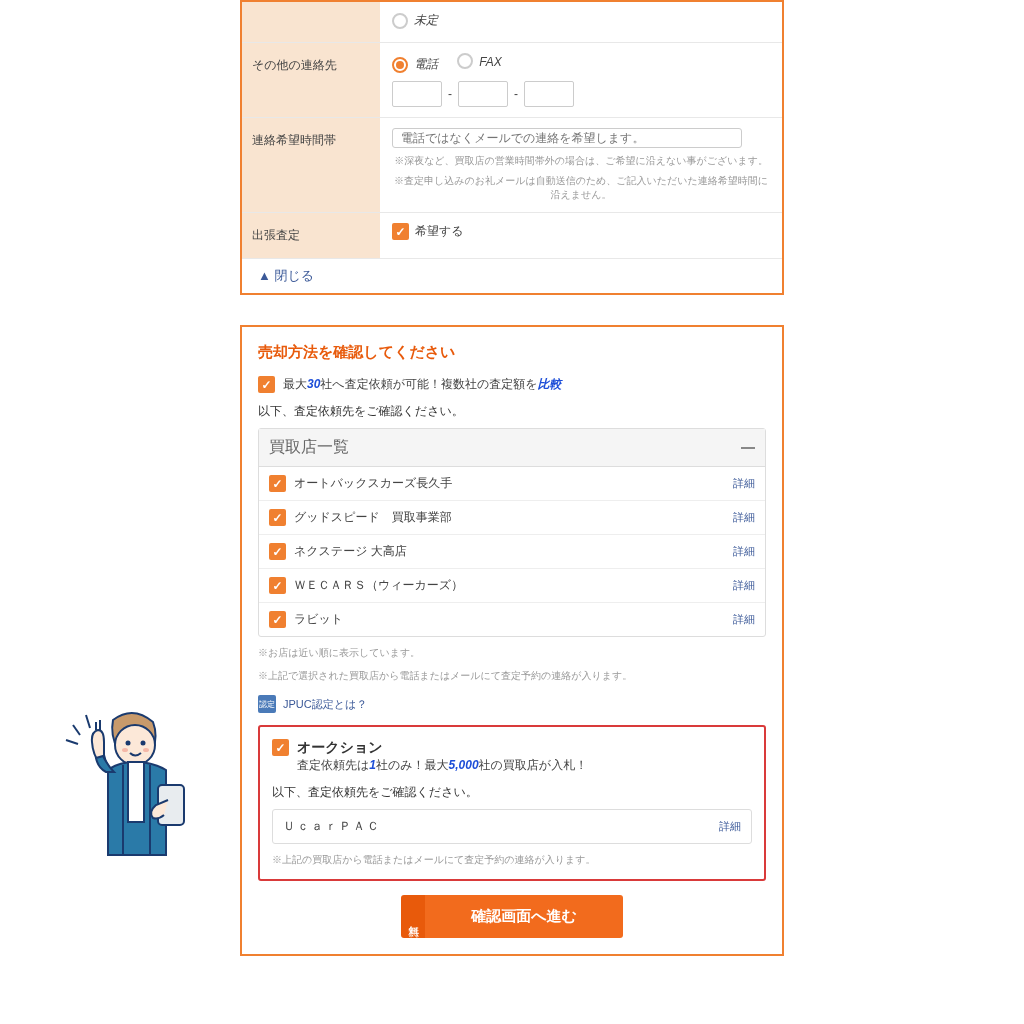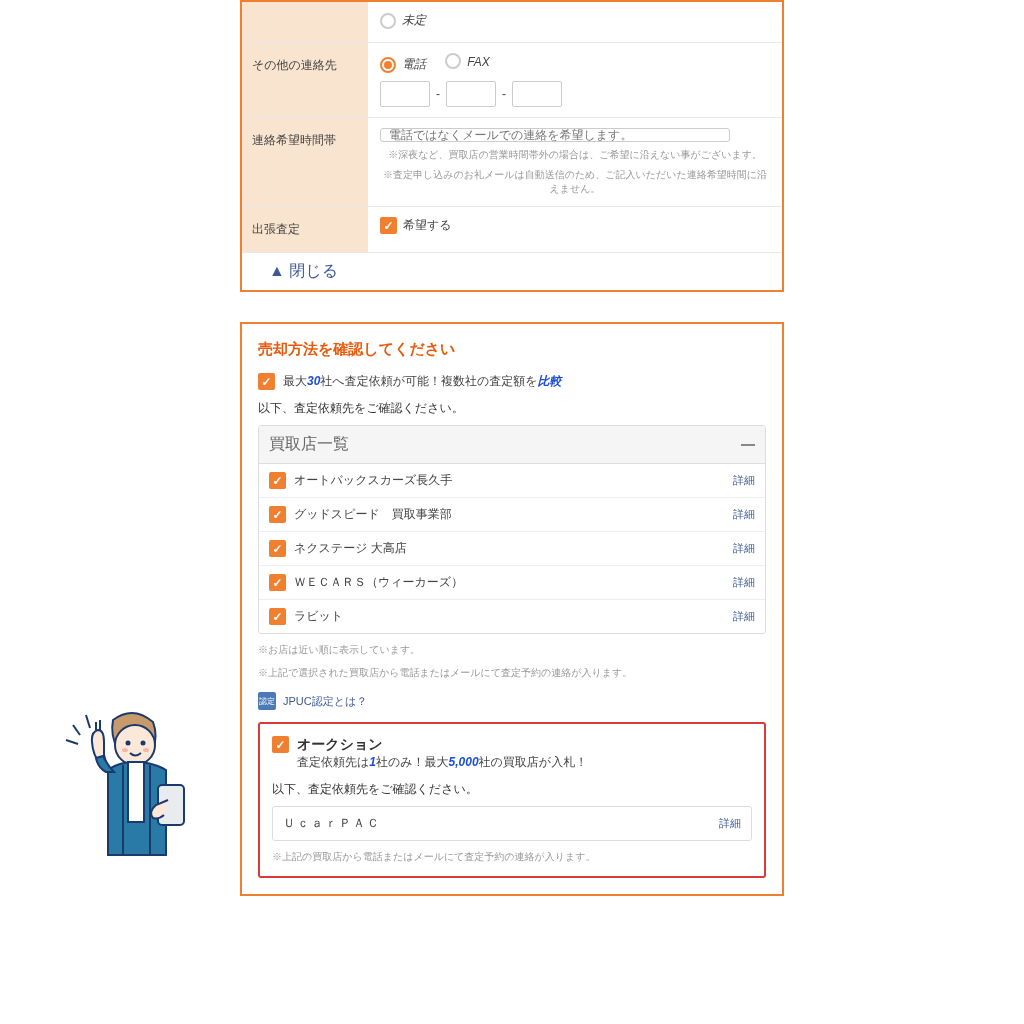--- a/index.html
+++ b/index.html
@@ -1,33 +1,33 @@
 <!DOCTYPE html>
 <html><head>
 <meta charset="utf-8">
 <style>
   * { box-sizing: border-box; margin: 0; padding: 0; }
   body { font-family: "Hiragino Kaku Gothic Pro", "Meiryo", sans-serif; font-size: 13px; color: #333; background: #fff; width: 1024px; }
   .outer { padding: 0 240px 60px 240px; }
   .box1 { border: 2px solid #f08030; background: #fff; }
   .form-row { display: flex; border-bottom: 1px solid #e8e8e8; }
-  .form-label { width: 126px; background: #f9e4d0; padding: 14px 10px; font-size: 12px; color: #444; }
+  .form-label { width: 138px; background: #f9e4d0; padding: 14px 10px; font-size: 12px; color: #444; }
   .form-field { flex: 1; padding: 10px 12px; font-size: 12px; color: #444; }
   .radio-circ { display: inline-flex; align-items: flex-end; gap: 6px; margin-right: 16px; cursor: pointer; font-style: italic; }
   .radio-outer { width: 16px; height: 16px; border: 2px solid #ccc; border-radius: 50%; display: inline-flex; align-items: center; justify-content: center; }
   .radio-outer.sel { border-color: #f08030; }
   .radio-inner { width: 8px; height: 8px; background: #f08030; border-radius: 50%; display: none; }
   .radio-outer.sel .radio-inner { display: block; }
   .inputs-row { margin-top: 8px; display: flex; align-items: center; gap: 6px; }
   .inp-short { width: 50px; height: 26px; border: 1px solid #ccc; border-radius: 2px; }
-  .inp-long { width: 350px; height: 14px; border: 1px solid #ccc; border-radius: 3px; padding: 0 8px; font-size: 12px; }
+  .inp-long { width: 350px; height: 20px; border: 1px solid #ccc; border-radius: 3px; padding: 0 8px; font-size: 12px; }
   .helptext { font-size: 10px; color: #999; margin-top: 6px; line-height: 1.4; text-align: center; }
   .chk { display: inline-flex; align-items: center; gap: 6px; }
   .chk-box { width: 17px; height: 17px; background: #f08030; border-radius: 2px; display: inline-flex; align-items: center; justify-content: center; color: #fff; font-size: 12px; font-weight: bold; }
-  .collapse-row { padding: 8px 27px; font-size: 16px; color: #3b5998; cursor: pointer; }
+  .collapse-row { padding: 8px 16px; font-size: 13px; color: #3b5998; cursor: pointer; }
   .box2 { border: 2px solid #f08030; background: #fff; padding: 16px; margin-top: 30px; }
   .sec-heading { color: #e85a0b; font-weight: bold; font-size: 15px; margin-bottom: 14px; }
   .method-row { display: flex; align-items: flex-start; gap: 8px; margin-bottom: 4px; }
   .method-title { font-size: 14px; font-weight: bold; color: #333; }
   .method-desc { font-size: 12px; color: #444; }
   .method-desc .hl { color: #1d4ed8; font-weight: bold; font-style: italic; }
   .subnote { font-size: 12px; color: #333; margin: 10px 0 8px 0; }
   .store-list { border: 1px solid #ddd; border-radius: 3px; }
   .store-list-hd { background: #f5f5f5; padding: 8px 10px; font-size: 16px; color: #666; display: flex; justify-content: space-between; align-items: center; border-bottom: 1px solid #ddd; }
   .store-row { display: flex; align-items: center; justify-content: space-between; padding: 8px 10px; border-bottom: 1px solid #eee; font-size: 12px; color: #444; }
@@ -184,20 +184,26 @@
         </div>
       </div>
       <div class="subnote">以下、査定依頼先をご確認ください。</div>
       <div class="auction-store">
         <span>ＵｃａｒＰＡＣ</span>
         <span class="detail-link" style="letter-spacing:0">詳細</span>
       </div>
       <div class="disclaimer">※上記の買取店から電話またはメールにて査定予約の連絡が入ります。</div>
     </div>
 
+    <div class="submit-row">
+      <div class="submit-btn">
+        <div class="submit-tag">無料</div>
+        <div class="submit-main">確認画面へ進む</div>
+      </div>
+    </div>
   </div>
 
 </div>
 
 <div class="mascot">
   <svg viewBox="0 0 150 160" width="150" height="160">
 
     <line x1="15" y1="25" x2="22" y2="35" stroke="#1a3a6e" stroke-width="2"></line>
     <line x1="8" y1="40" x2="20" y2="44" stroke="#1a3a6e" stroke-width="2"></line>
     <line x1="28" y1="15" x2="32" y2="28" stroke="#1a3a6e" stroke-width="2"></line>

